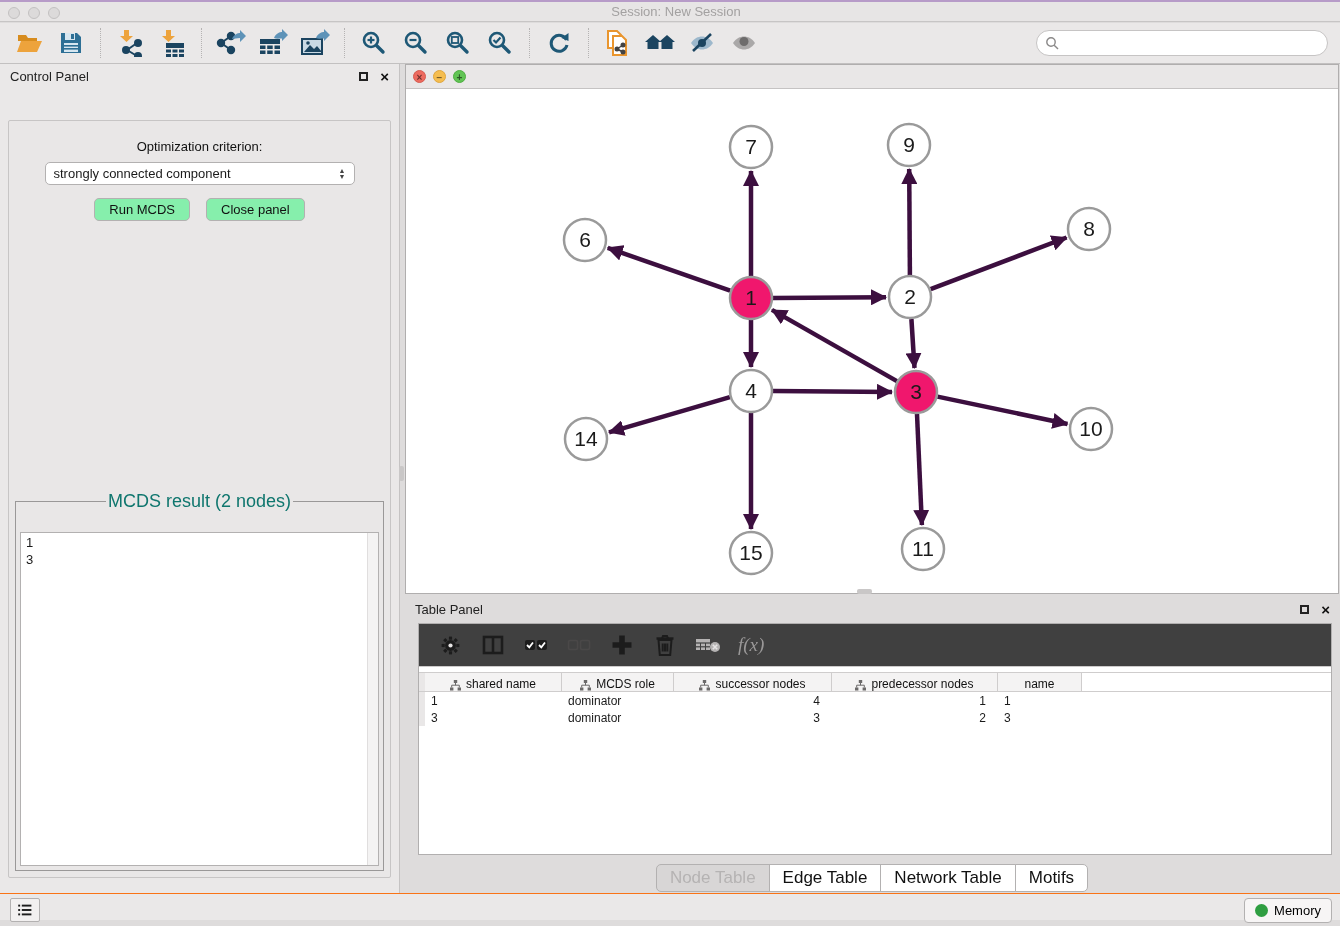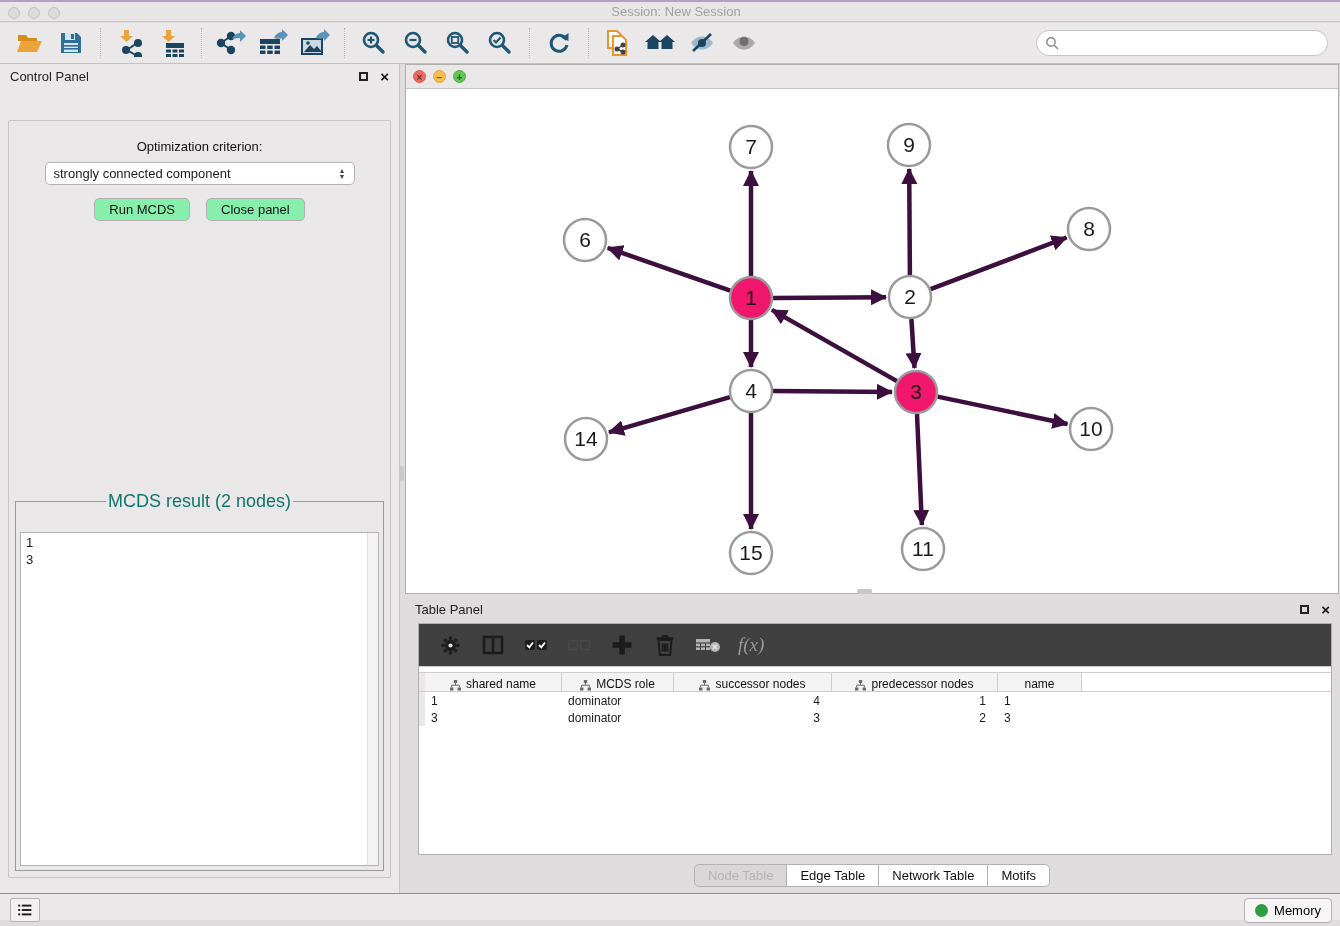--- a/index.html
+++ b/index.html
@@ -99,21 +99,21 @@
     height:20px; background:#f4f3f3; border-top:1px solid #cfcdcd; border-bottom:1px solid #cfcdcd; }
   .tp-hcell { display:flex; align-items:flex-end; justify-content:center; gap:5px;
     border-right:1px solid #cfcdcd; color:#111; cursor:pointer; }
   .tp-hcell.gutter { border-right:none; background:#e9e7e7; cursor:default; }
   .tp-hcell.nofill { border-right:none; background:#fff; cursor:default; }
   .tp-row { display:grid; grid-template-columns:6px 137px 112px 158px 166px 84px 1fr; height:17px; }
   .tp-cell { display:flex; align-items:center; padding:0 6px; }
   .tp-cell.gutter { background:#e9e7e7; padding:0; }
   .tp-cell.num { justify-content:flex-end; padding-right:12px; }
   .tp-tabs { position:absolute; left:0; right:0; top:267px; display:flex; justify-content:center; }
-  .tp-tab { border:1px solid #b3b1b1; background:#fff; padding:3px 13px; font-size:13px;
+  .tp-tab { border:1px solid #b3b1b1; background:#fff; padding:3px 13px; font-size:17px;
     margin-left:-1px; cursor:pointer; color:#111; }
   .tp-tab.active { background:#d8d6d6; color:#b5b3b3; border-radius:5px 0 0 5px; }
   .tp-tab.last { border-radius:0 5px 5px 0; }
 
   
   .statusbar { position:absolute; left:0; top:893px; width:1340px; height:27px;
     background:#eae8e8; border-top:1px solid #f97316; }
   .sb-list-btn { position:absolute; left:10px; top:4px; width:30px; height:24px;
     background:#f2f0f0; border:1px solid #b3b1b1; border-radius:2px;
     display:flex; align-items:center; justify-content:center; cursor:pointer; }

